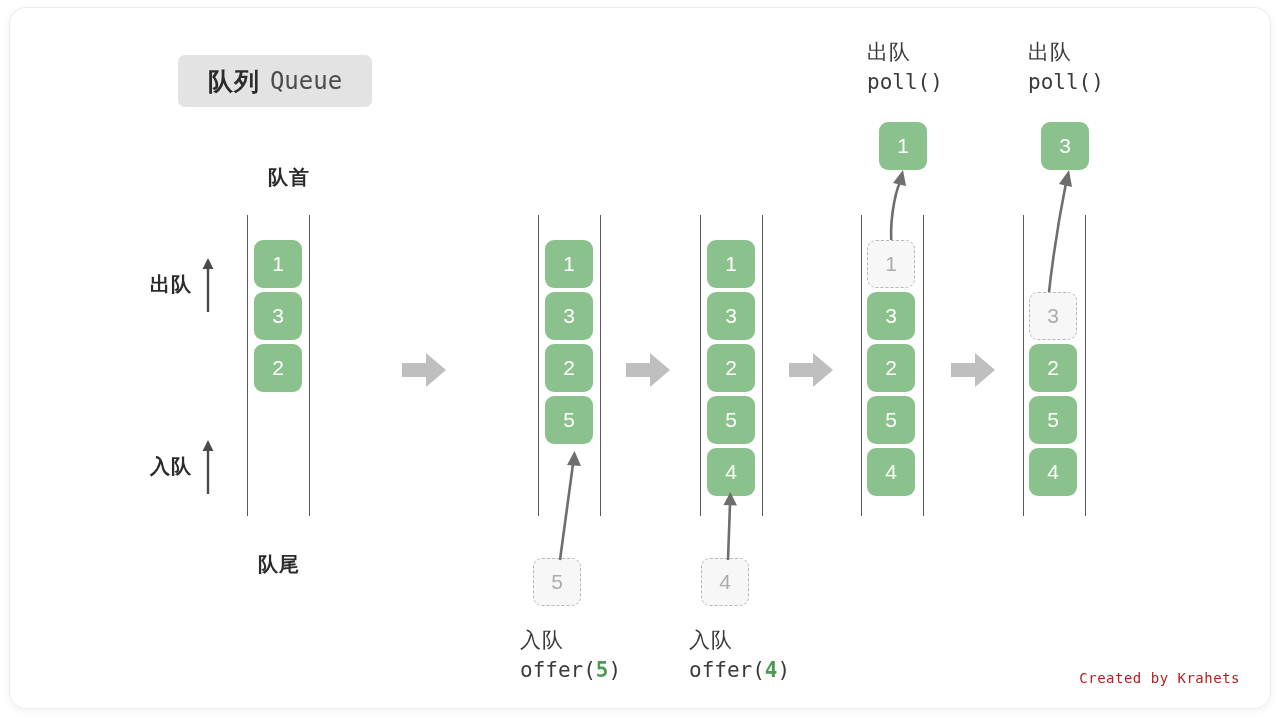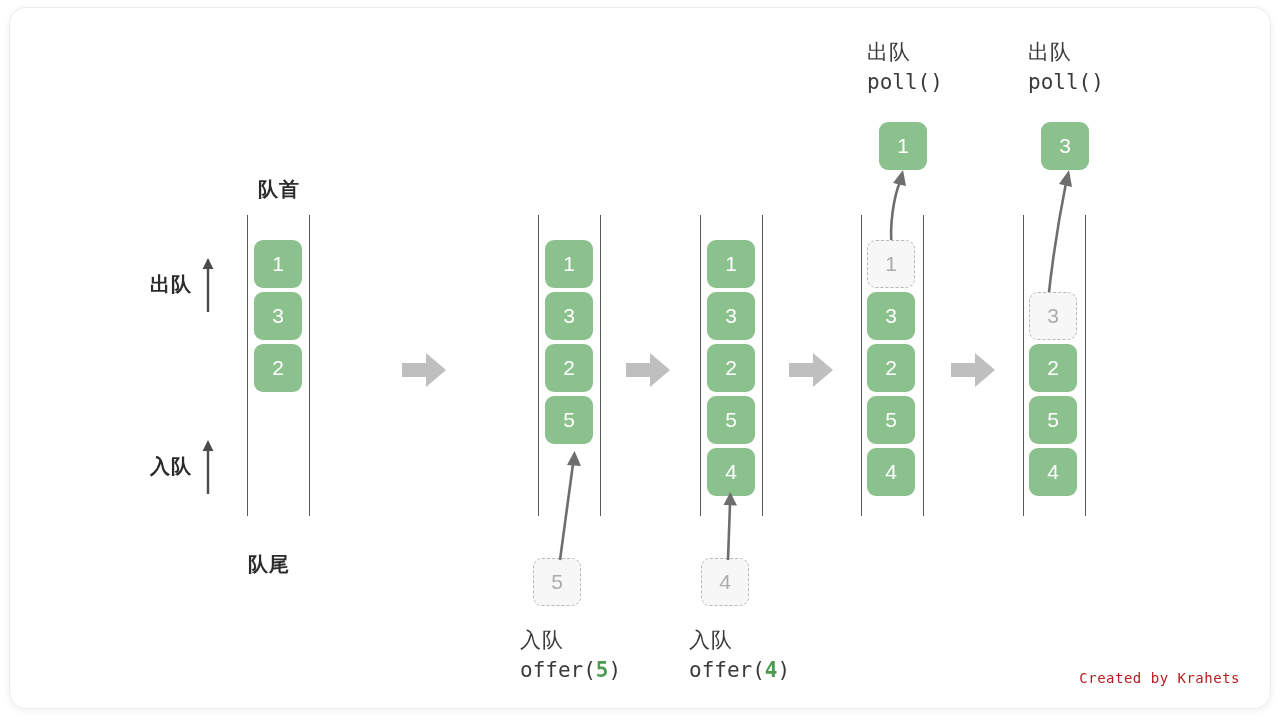--- a/index.html
+++ b/index.html
@@ -134,23 +134,27 @@
     flex-direction: column;
     gap: 4px;
     align-items: flex-start;
   }
 </style>
 </head>
 <body>
 
 <div id="card">
 
-
-  <div class="cn-bold" style="position:absolute; left:238px; top:168px; width:62px; text-align:center;">队首</div>
-  <div class="cn-bold" style="position:absolute; left:238px; top:543px; width:62px; text-align:left;">队尾</div>
+  <div id="title-badge">
+    <span class="cn">队列</span>
+    <span class="en">Queue</span>
+  </div>
+
+  <div class="cn-bold" style="position:absolute; left:238px; top:156px; width:62px; text-align:right;">队首</div>
+  <div class="cn-bold" style="position:absolute; left:238px; top:543px; width:62px; text-align:center;">队尾</div>
 
   <div class="side-label" style="left:140px; top:248px;">
     <span class="cn-bold">出队</span>
     <svg width="14" height="56" viewBox="0 0 14 56">
       <line x1="7" y1="56" x2="7" y2="12" stroke="#4a4a4a" stroke-width="2.4"></line>
       <polygon points="7,2 1.6,13 12.4,13" fill="#4a4a4a"></polygon>
     </svg>
   </div>
 
   <div class="side-label" style="left:140px; top:430px;">

